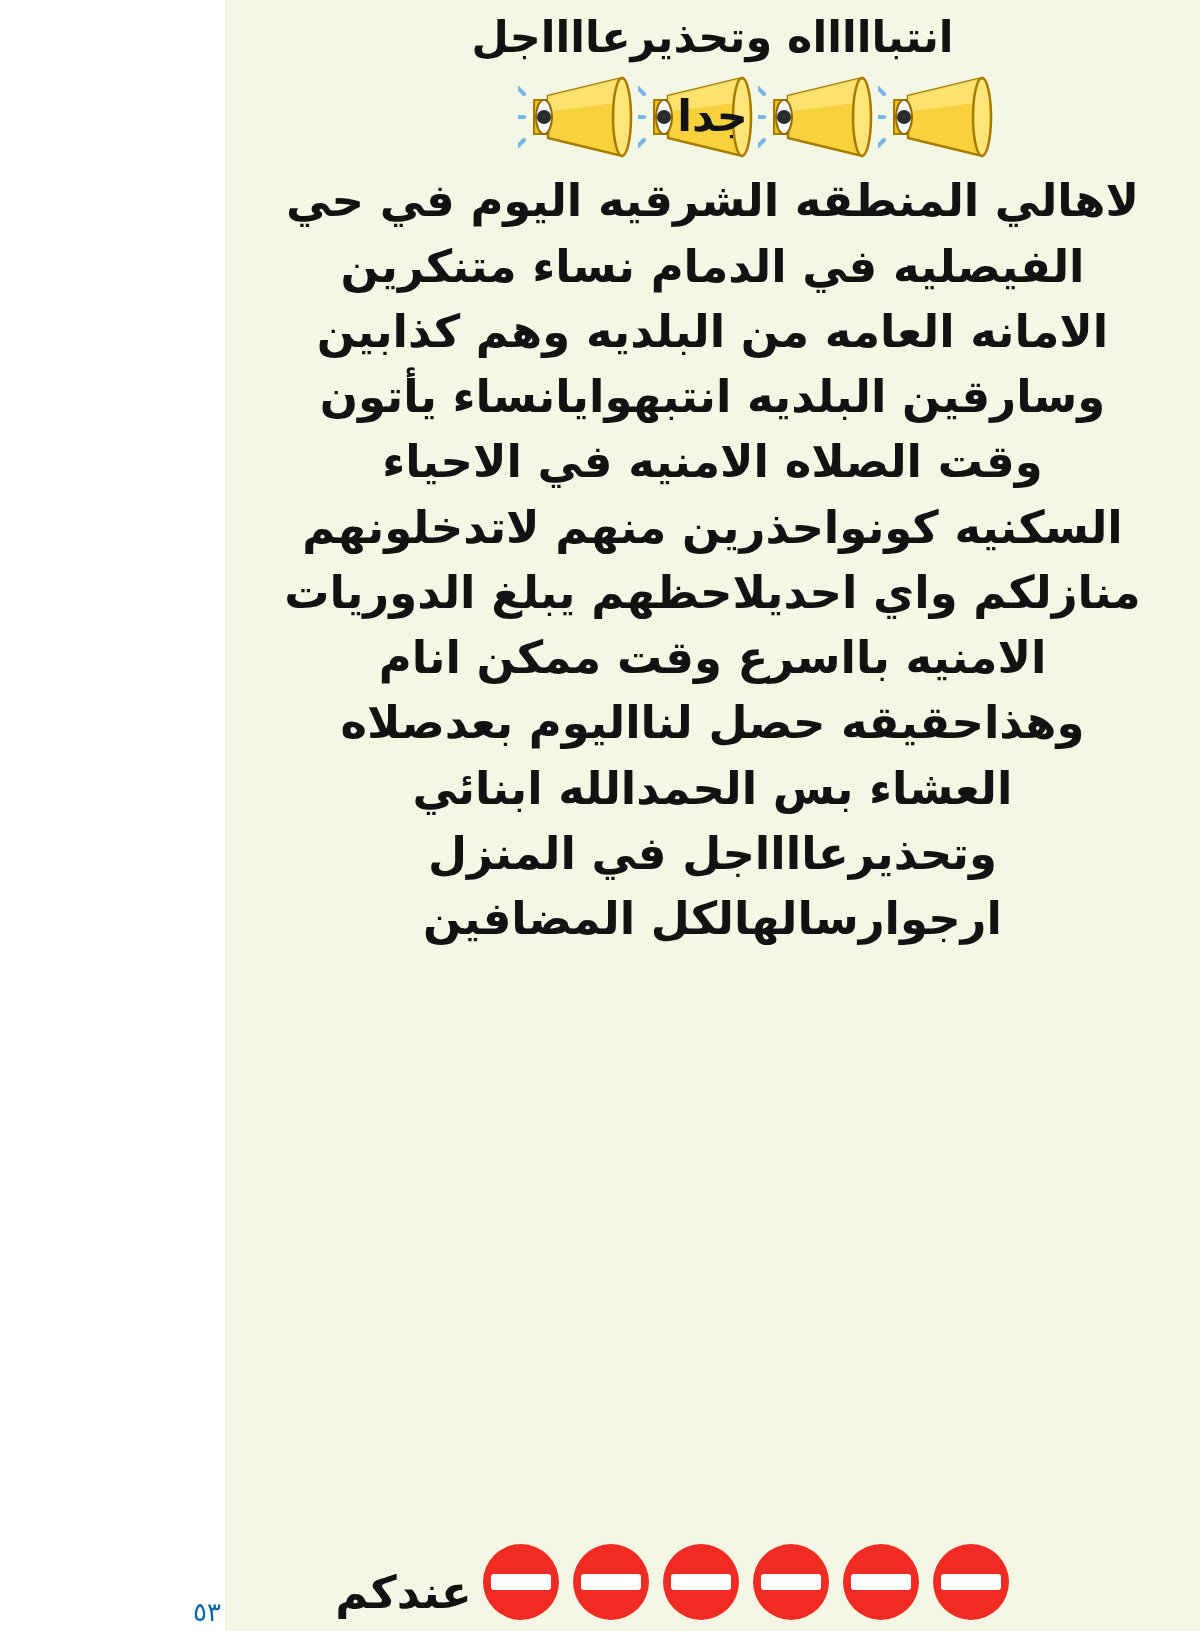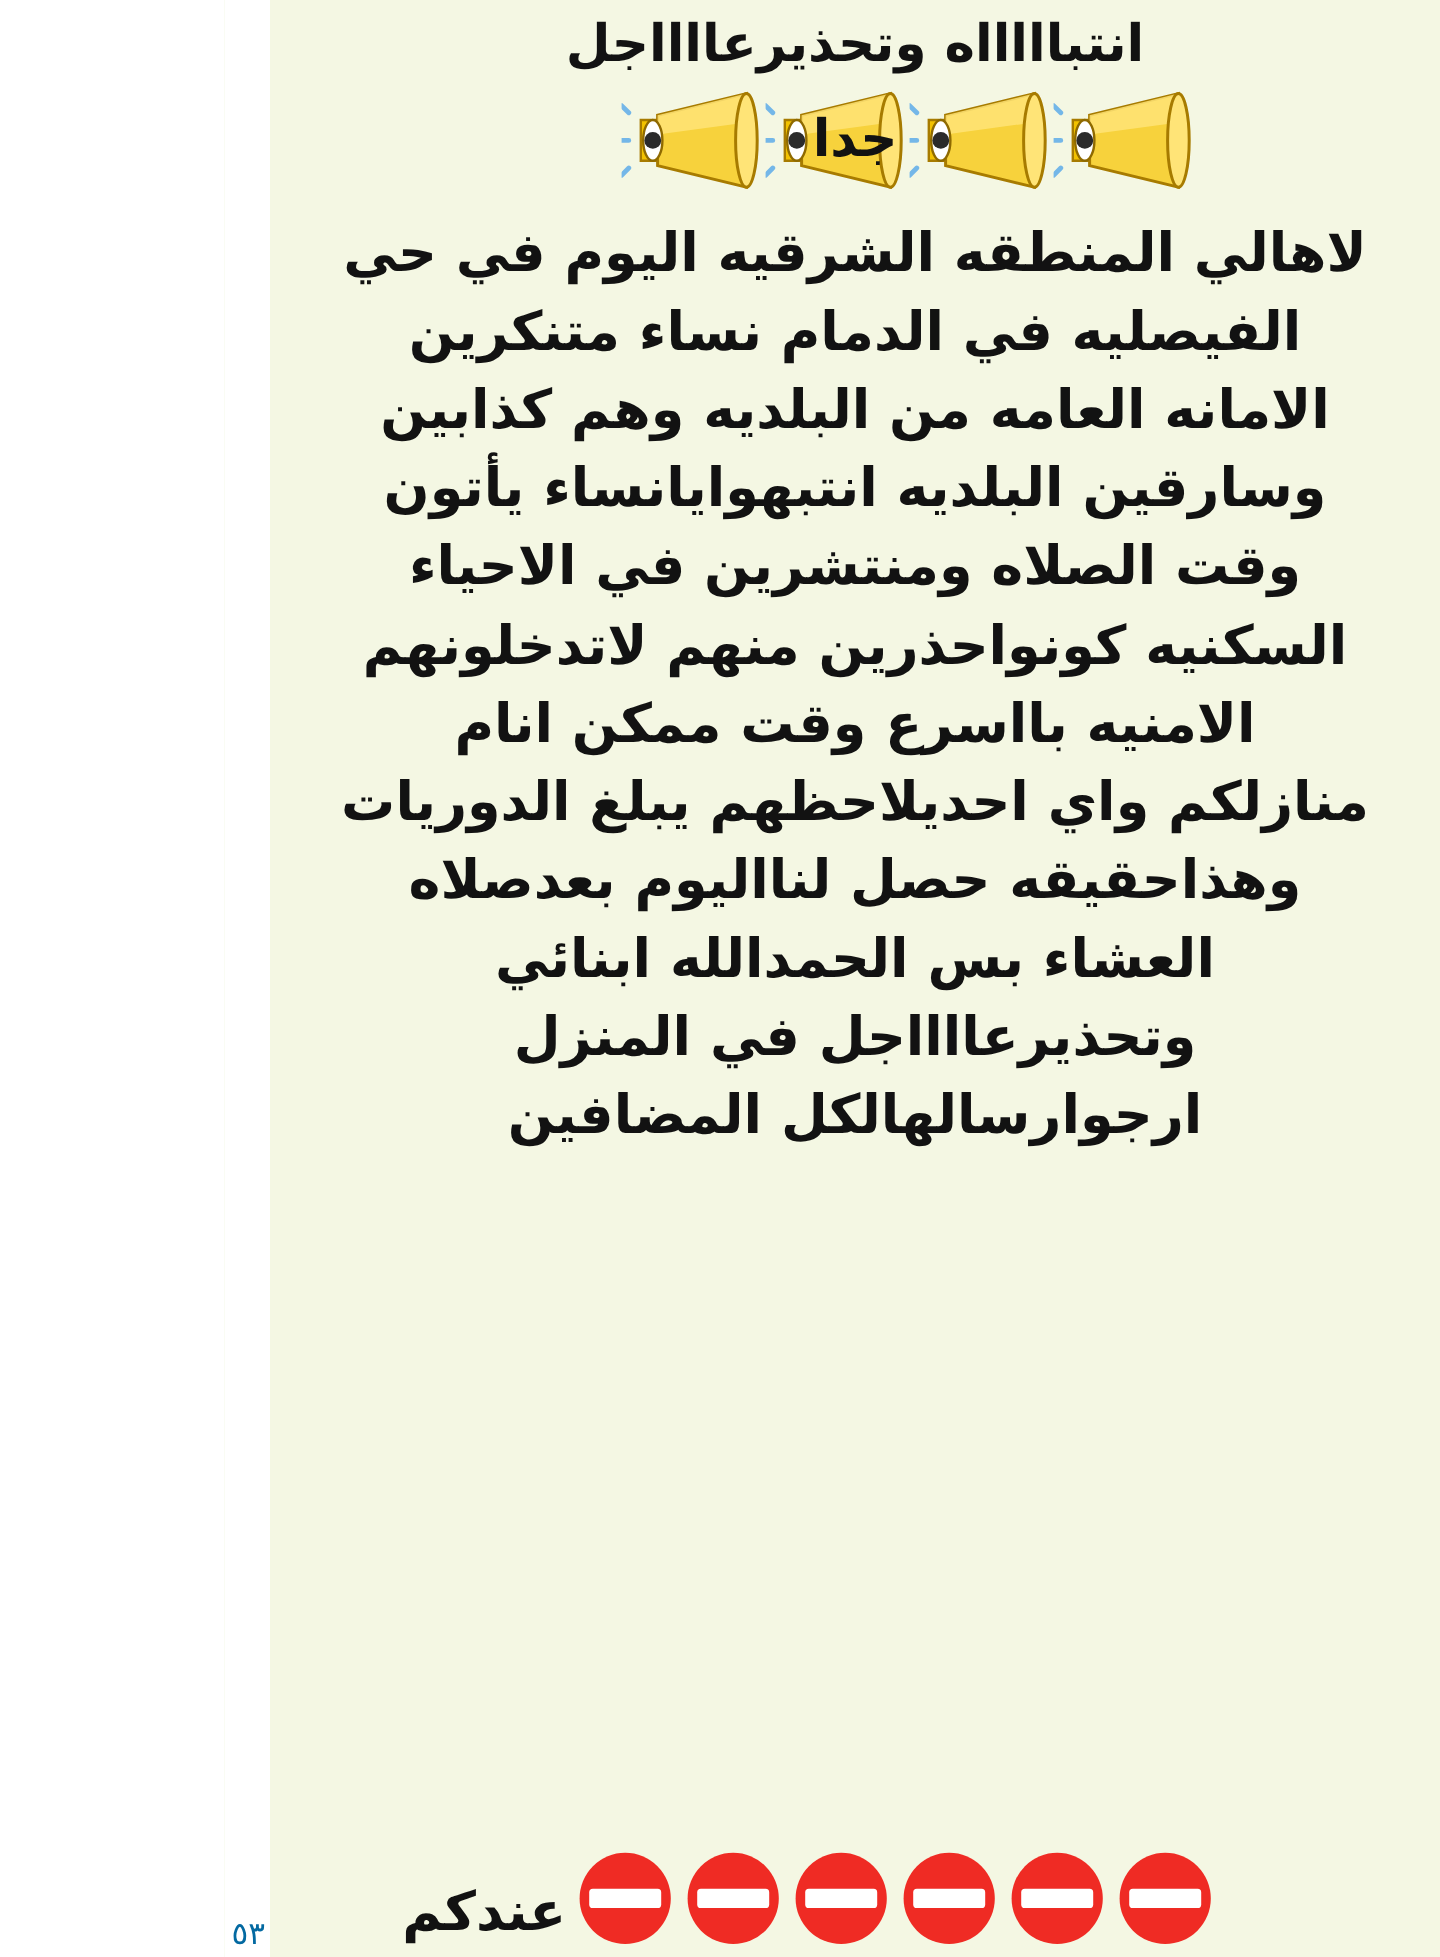--- a/index.html
+++ b/index.html
@@ -102,21 +102,21 @@
   .corner-stamp {
     position: absolute;
     left: 6px;
     bottom: 4px;
     font-size: 26px;
     color: #0369a1;
     font-family: "DejaVu Sans", sans-serif;
     letter-spacing: 1px;
   }
   .body-block {
-    margin-top: 14px;
+    margin-top: 4px;
   }
 </style>
 </head>
 <body>
 
 <div class="page">
 
   <div class="left-gutter"></div>
 
   <div class="content">
@@ -179,24 +179,24 @@
           </svg>
         </span>
       </span>
     </div>
 
     <div class="body-block">
       <div class="line">لاهالي المنطقه الشرقيه اليوم في حي</div>
       <div class="line">الفيصليه في الدمام نساء متنكرين</div>
       <div class="line">الامانه العامه من البلديه وهم كذابين</div>
       <div class="line">وسارقين البلديه انتبهوايانساء يأتون</div>
-      <div class="line">وقت الصلاه ومنتشرين في الاحياء</div>
+      <div class="line">وقت الصلاه الامنيه في الاحياء</div>
       <div class="line">السكنيه كونواحذرين منهم لاتدخلونهم</div>
+      <div class="line">منازلكم واي احديلاحظهم يبلغ الدوريات</div>
       <div class="line">الامنيه بااسرع وقت ممكن انام</div>
-      <div class="line">منازلكم واي احديلاحظهم يبلغ الدوريات</div>
       <div class="line">وهذاحقيقه حصل لنااليوم بعدصلاه</div>
       <div class="line">العشاء بس الحمدالله ابنائي</div>
       <div class="line">وتحذيرعااااجل في المنزل</div>
       <div class="line">ارجوارسالهالكل المضافين</div>
     </div>
 
   </div>
 
   <div class="noentry-row">
     <span class="tail-text">عندكم</span>

